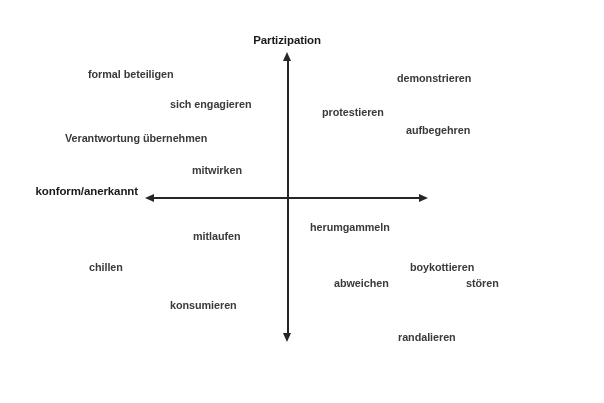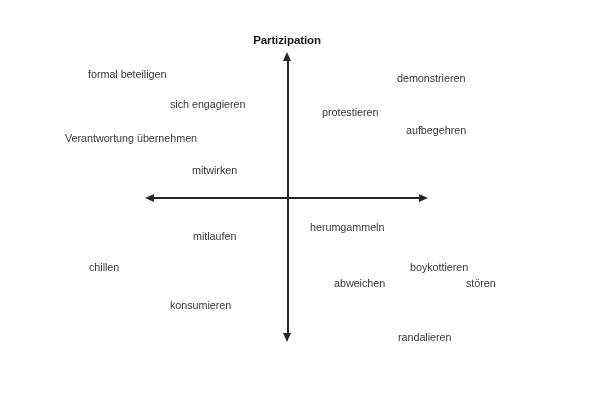--- a/index.html
+++ b/index.html
@@ -78,39 +78,40 @@
     letter-spacing: -0.1px;
   }
   #label-top      { left: 287px; top: 34px; transform: translateX(-50%); }
   #label-bottom   { left: 287px; top: 340px; transform: translateX(-50%); }
   #label-left     { left: 146px; top: 191px; transform: translate(-100%, -50%); padding-right: 8px; }
   #label-right    { left: 426px; top: 191px; transform: translateY(-50%); padding-left: 6px; }
   
   .term {
     position: absolute;
     font-size: 10.8px;
-    font-weight: normal;
+    font-weight: bold;
     color: #3a3a3a;
     white-space: nowrap;
     letter-spacing: -0.05px;
   }
 </style>
 </head>
 <body>
 
 <div id="canvas">
 
   <div class="axis-line" id="axis-vertical"></div>
   <div class="axis-line" id="axis-horizontal"></div>
   <div class="arrowhead" id="arrow-up"></div>
   <div class="arrowhead" id="arrow-down"></div>
   <div class="arrowhead" id="arrow-left"></div>
   <div class="arrowhead" id="arrow-right"></div>
 
   <div class="axis-label" id="label-top">Partizipation</div>
+  <div class="axis-label" id="label-left">konform/anerkannt</div>
 
   <div id="terms-layer">
       <div class="term" style="left: 88px; top: 68px;">formal beteiligen</div>
       <div class="term" style="left: 170px; top: 98px;">sich engagieren</div>
       <div class="term" style="left: 65px; top: 132px;">Verantwortung übernehmen</div>
       <div class="term" style="left: 192px; top: 164px;">mitwirken</div>
       <div class="term" style="left: 397px; top: 72px;">demonstrieren</div>
       <div class="term" style="left: 322px; top: 106px;">protestieren</div>
       <div class="term" style="left: 406px; top: 124px;">aufbegehren</div>
       <div class="term" style="left: 193px; top: 230px;">mitlaufen</div>

